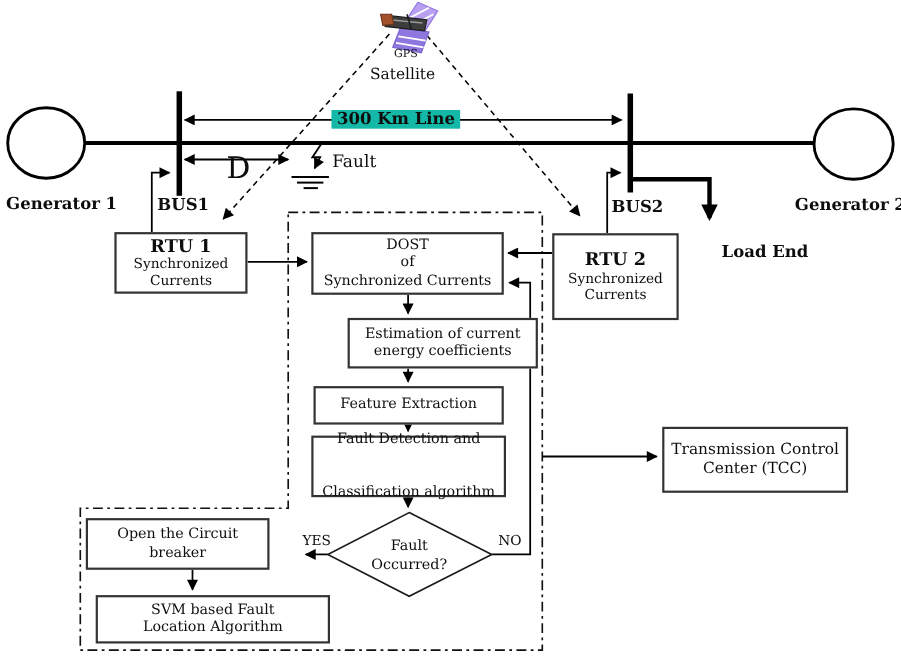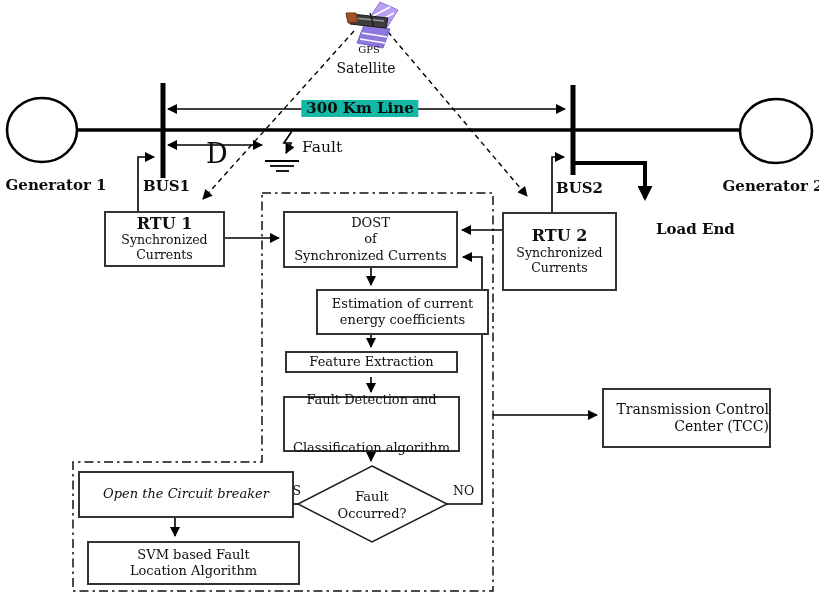--- a/index.html
+++ b/index.html
@@ -120,41 +120,41 @@
     <div>DOST</div>
     <div>of</div>
     <div>Synchronized Currents</div>
   </div>
 
   <div class="box" style="left:285px;top:289px;width:173px;height:46px;margin-left:31px;">
     <div>Estimation of current</div>
     <div>energy coefficients</div>
   </div>
 
-  <div class="box" style="left:285px;top:351px;width:173px;height:22px;text-align:center;">
+  <div class="box" style="left:285px;top:351px;width:173px;height:35px;text-align:center;">
     <div>Feature Extraction</div>
   </div>
 
   <div class="box" style="left:283px;top:396px;width:177px;height:56px;gap:32px;">
     <div>Fault Detection and</div>
     <div>Classification algorithm</div>
   </div>
 
   <div class="dtext" style="left:312px;top:489px;width:120px;">
     <div>Fault</div>
     <div>Occurred?</div>
   </div>
 
-  <div class="box" style="left:78px;top:471px;width:216px;height:47px;font-style:italic;">
+  <div class="box" style="left:78px;top:471px;width:167px;height:47px;">
     <div>Open the Circuit breaker</div>
   </div>
 
   <div class="box" style="left:87px;top:541px;width:213px;height:44px;">
     <div>SVM based Fault</div>
     <div>Location Algorithm</div>
   </div>
 
-  <div class="box" style="left:602px;top:388px;width:169px;height:60px;font-size:14px;align-items:flex-end;">
+  <div class="box" style="left:602px;top:388px;width:169px;height:60px;font-size:14px;">
     <div>Transmission Control</div>
     <div>Center (TCC)</div>
   </div>
 
 </div>
 
 </body></html>

